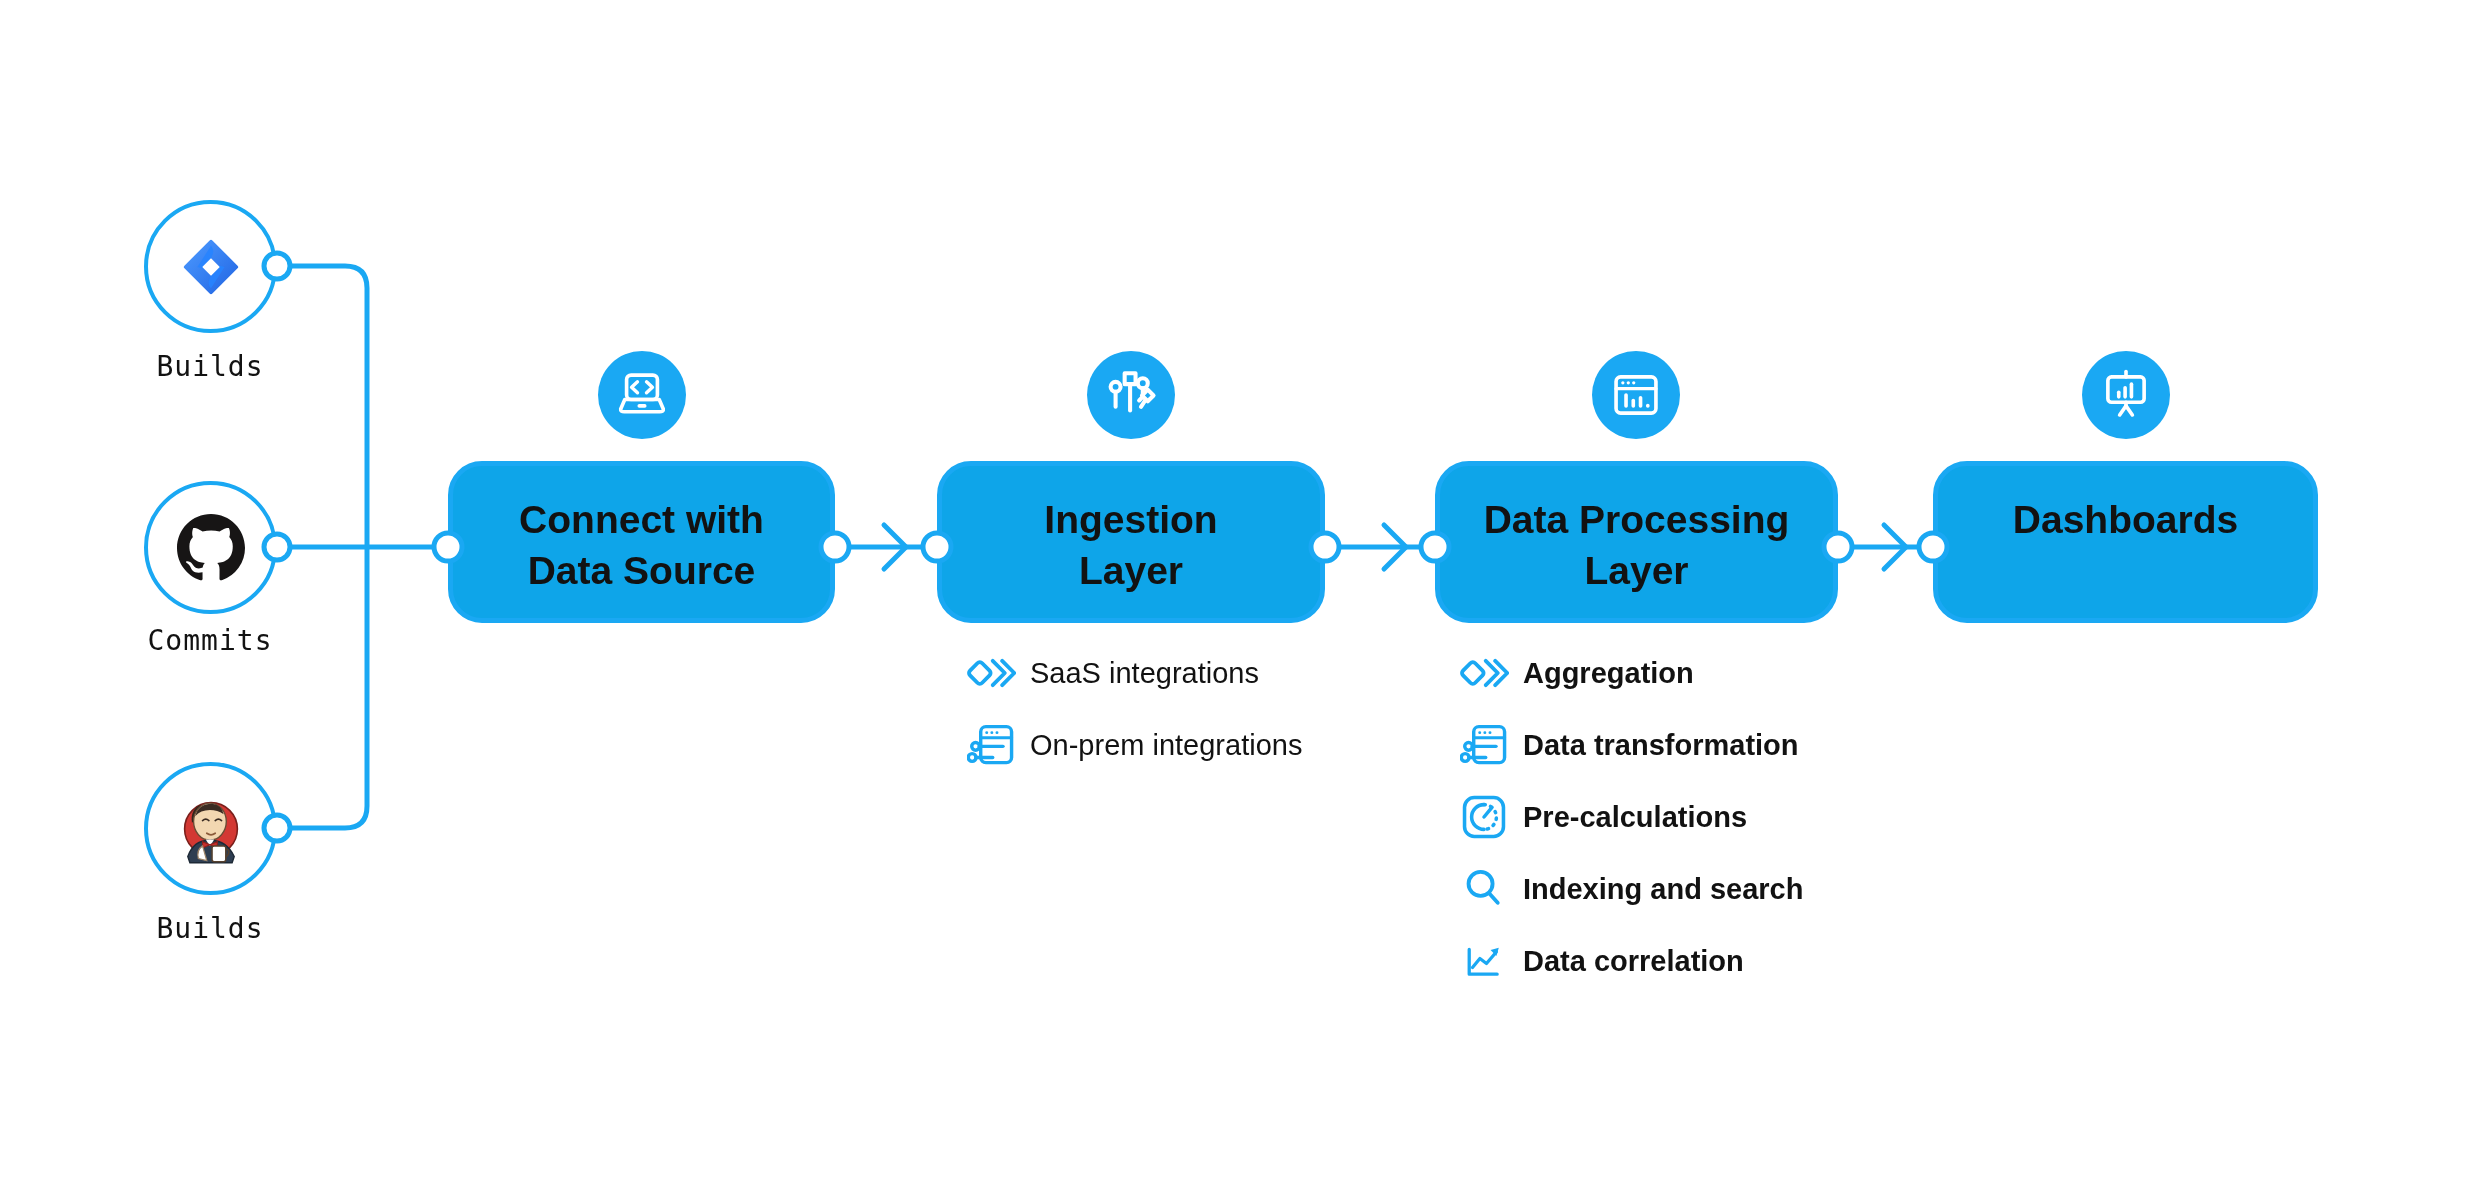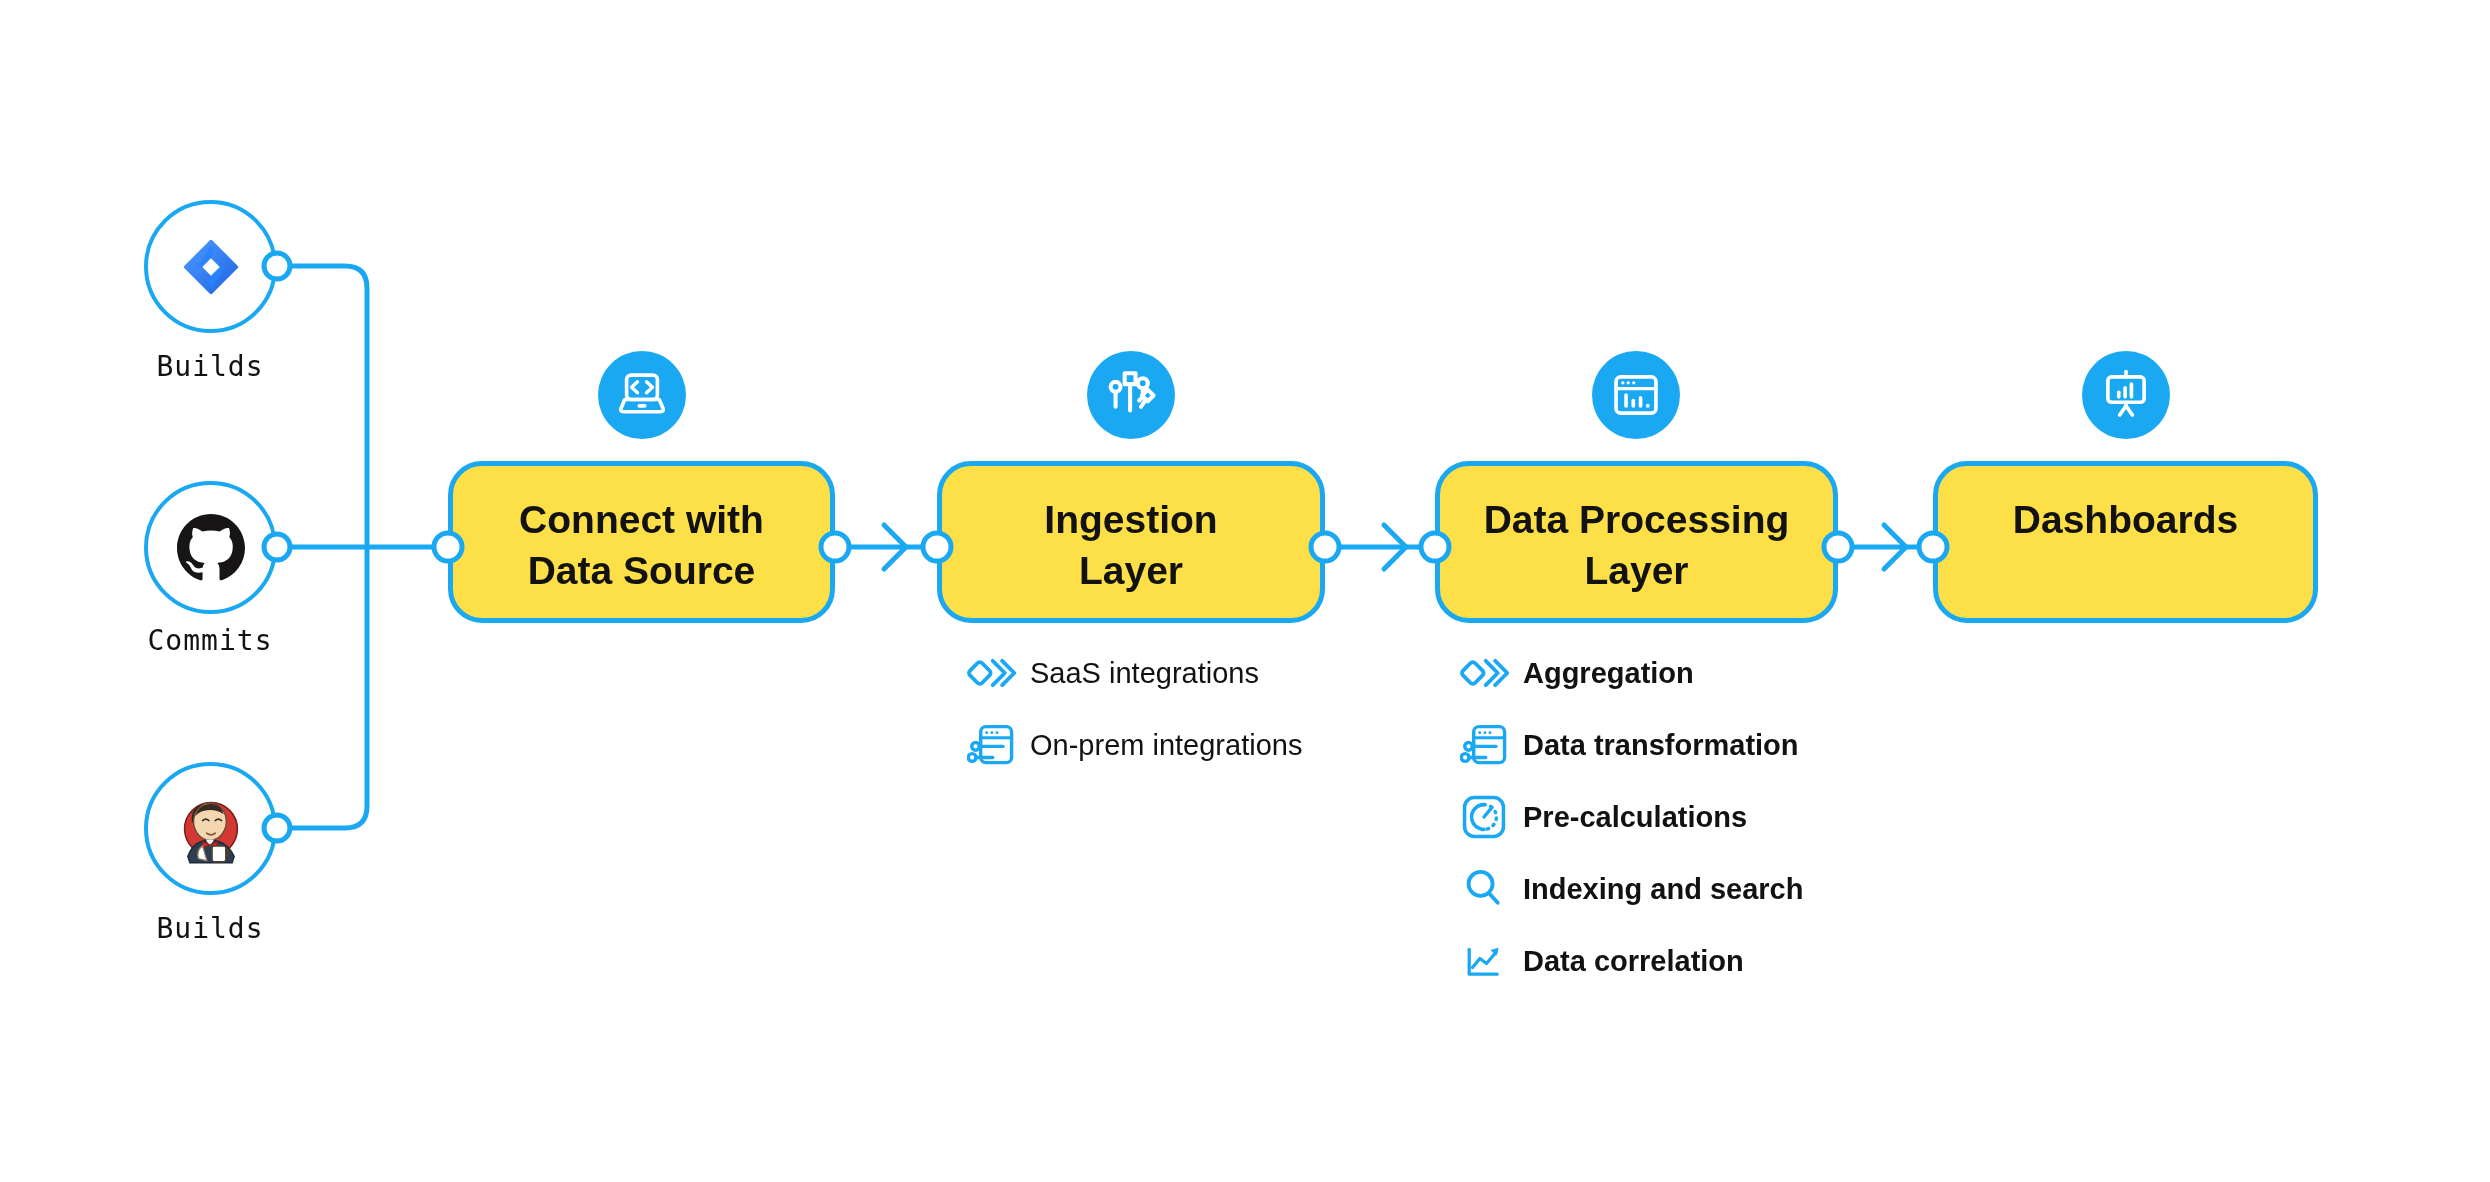--- a/index.html
+++ b/index.html
@@ -15,21 +15,21 @@
     display:flex;align-items:center;justify-content:center;
   }
   .source-label{
     position:absolute;width:300px;left:60px;text-align:center;
     font-family:"DejaVu Sans Mono",monospace;font-size:28px;line-height:34px;
     color:var(--text,#121212);letter-spacing:1px;
   }
   
   .flow-box{
     position:absolute;top:461px;height:162px;box-sizing:border-box;
-    border:5px solid var(--accent,#1aa8f3);border-radius:34px;background:#fde047;
+    border:5px solid var(--accent,#1aa8f3);border-radius:34px;background:#0ea5e9;
     display:flex;flex-direction:column;align-items:center;padding-top:28px;
   }
   .flow-title{
     font-weight:700;font-size:39px;line-height:51px;color:var(--text,#121212);
     text-align:center;white-space:nowrap;
   }
   
   .badge{
     position:absolute;top:351px;width:88px;height:88px;border-radius:50%;
     background:var(--accent,#1aa8f3);display:flex;align-items:center;justify-content:center;

